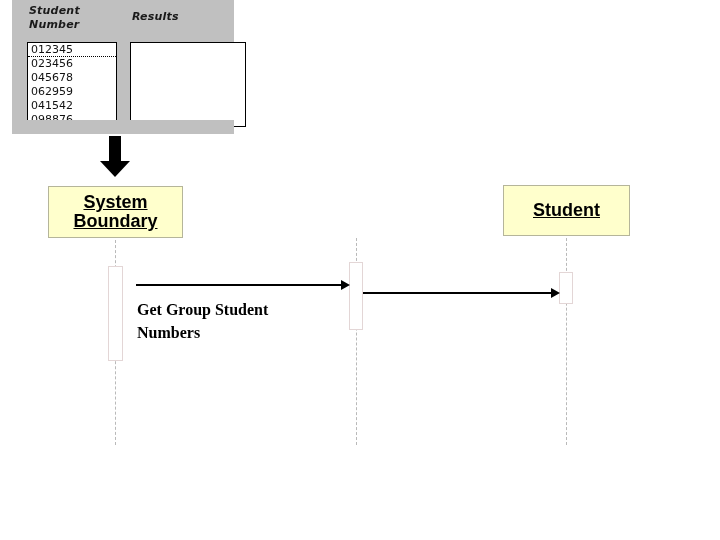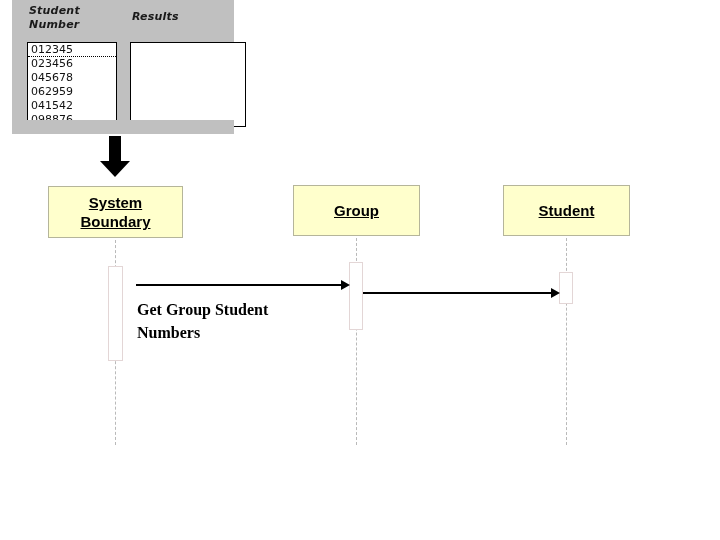--- a/index.html
+++ b/index.html
@@ -113,21 +113,21 @@
     border: 1px solid #b5b59a;
     box-sizing: border-box;
     display: flex;
     align-items: center;
     justify-content: center;
     text-align: center;
   }
   .obj-box .obj-name {
     font-family: "Liberation Sans", sans-serif;
     font-weight: bold;
-    font-size: 15px;
+    font-size: 18px;
     color: #000000;
     text-decoration: underline;
     line-height: 19px;
     white-space: pre-line;
   }
 
   
   .lifeline {
     position: absolute;
     width: 0px;
@@ -194,23 +194,20 @@
       <rect x="13" y="0" width="12" height="26" fill="#000000"></rect>
       <polygon points="4,25 34,25 19,41" fill="#000000"></polygon>
     </svg>
   </div>
 
   <div class="obj-box" style="left:48px; top:186px; width:135px; height:52px;">
     <span class="obj-name">System
 Boundary</span>
   </div>
 
-  <div class="obj-box" style="left:293px; top:185px; width:127px; height:51px;">
-    <span class="obj-name">Group</span>
-  </div>
 
   <div class="obj-box" style="left:503px; top:185px; width:127px; height:51px;">
     <span class="obj-name">Student</span>
   </div>
 
   <div class="lifeline" style="left:115px; top:240px; height:205px;"></div>
   <div class="lifeline" style="left:356px; top:238px; height:207px;"></div>
   <div class="lifeline" style="left:566px; top:238px; height:207px;"></div>
 
   <div class="activation" style="left:108px; top:266px; width:15px; height:95px;"></div>

